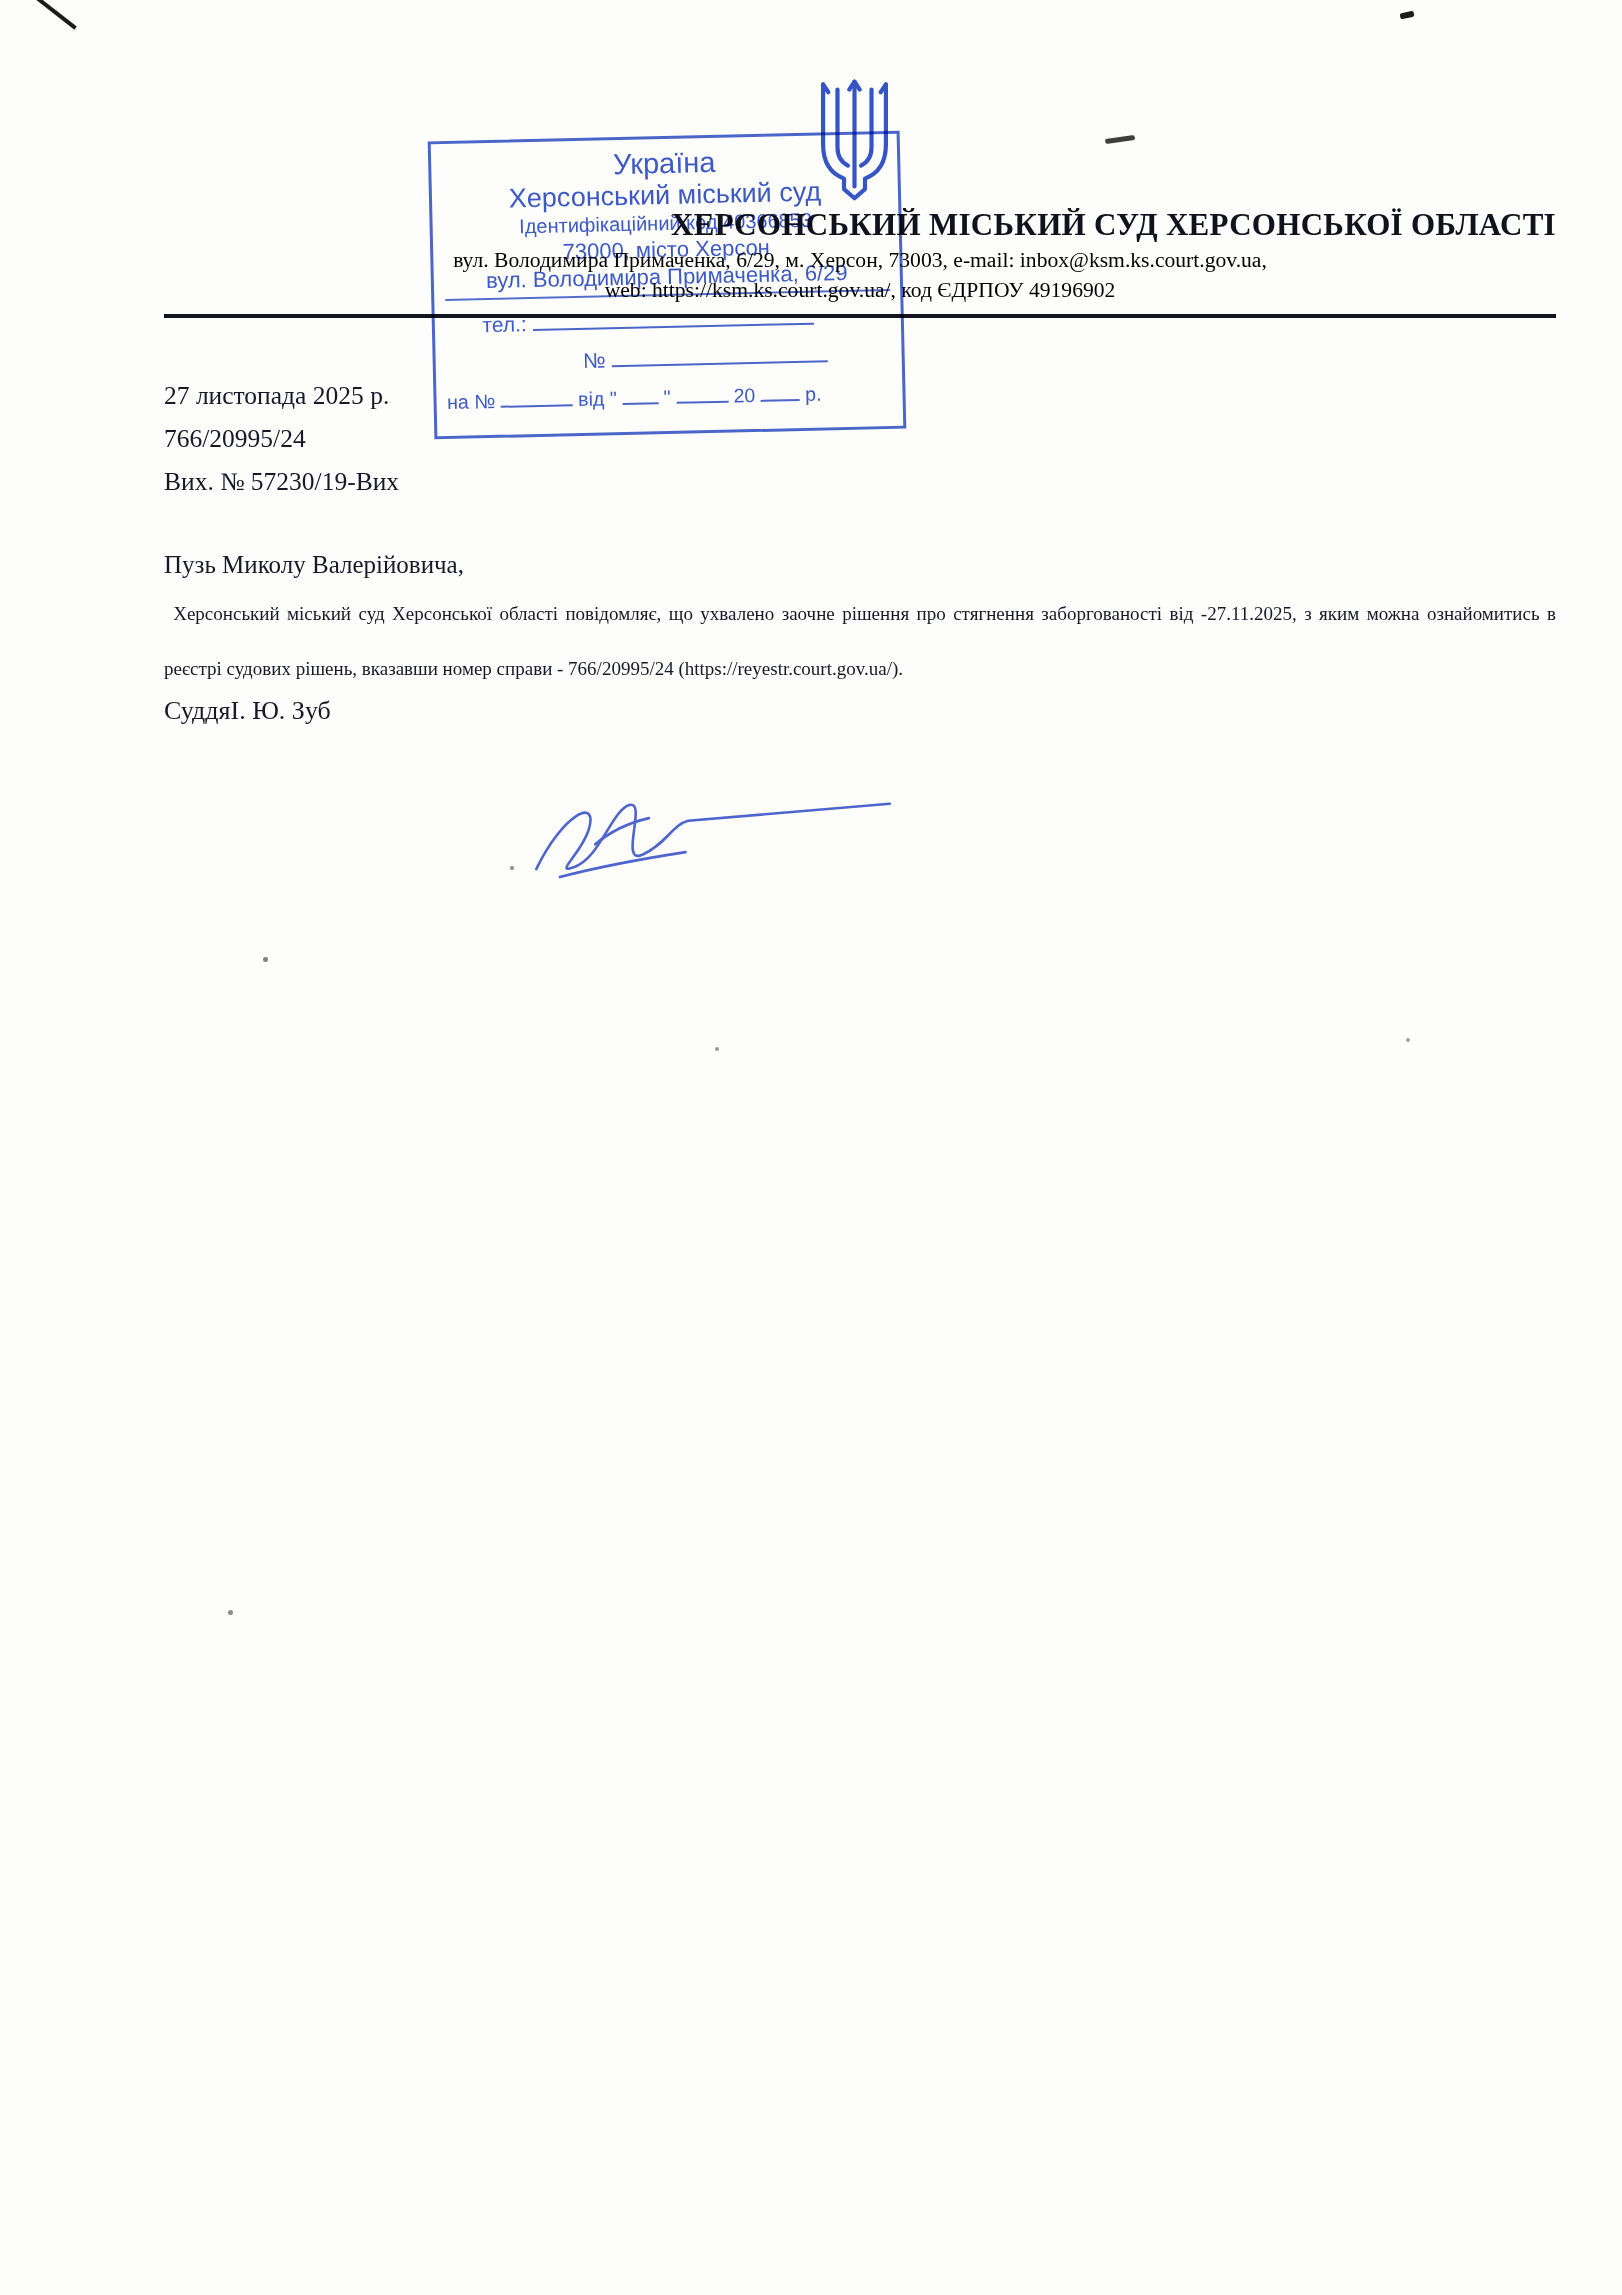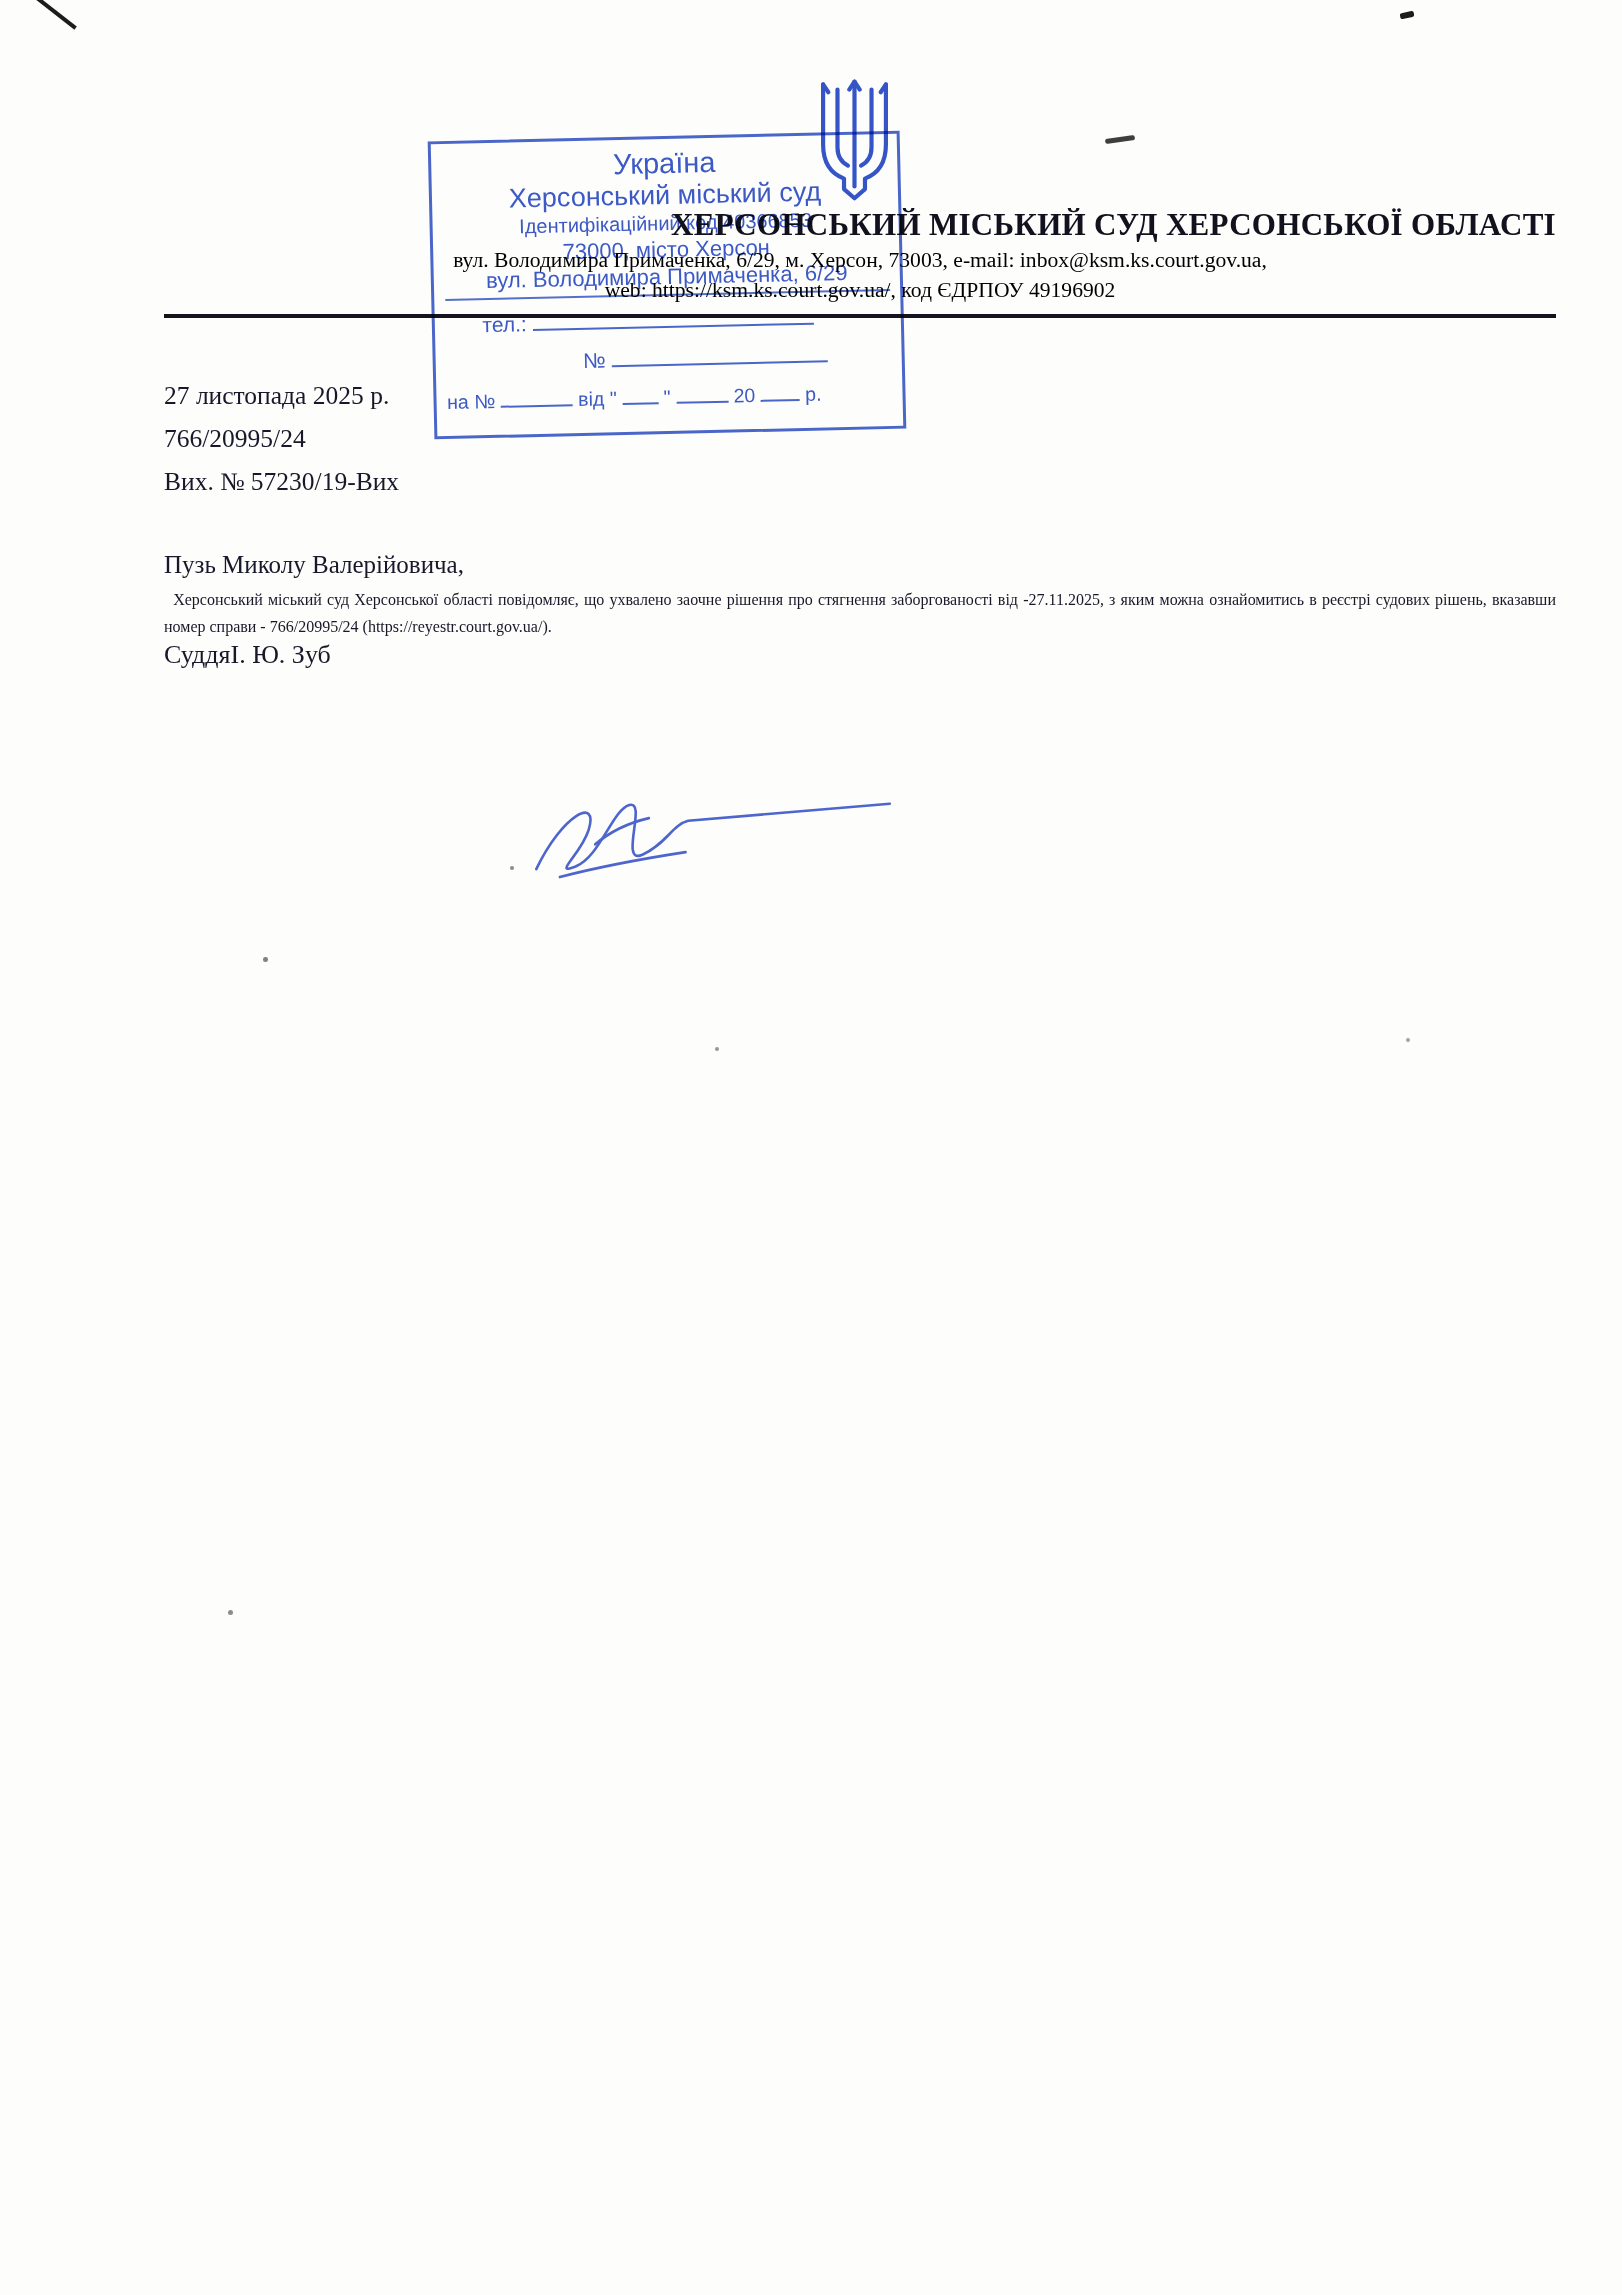--- a/index.html
+++ b/index.html
@@ -39,22 +39,22 @@
 
   
   .title {
     text-align: center;
     font-size: 30px;
     font-weight: normal;
     margin-top: 26px;
   }
   .addressee { font-size: 25px; margin-top: 48px; }
   .paragraph {
-    font-size: 16px;
-    line-height: 27px;
+    font-size: 19px;
+    line-height: 55px;
     text-align: justify;
     margin-top: 6.5px;
     text-indent: 9.2px;
   }
 
   
   .sign-row {
     font-size: 26px;
     display: flex;
     justify-content: flex-start;

